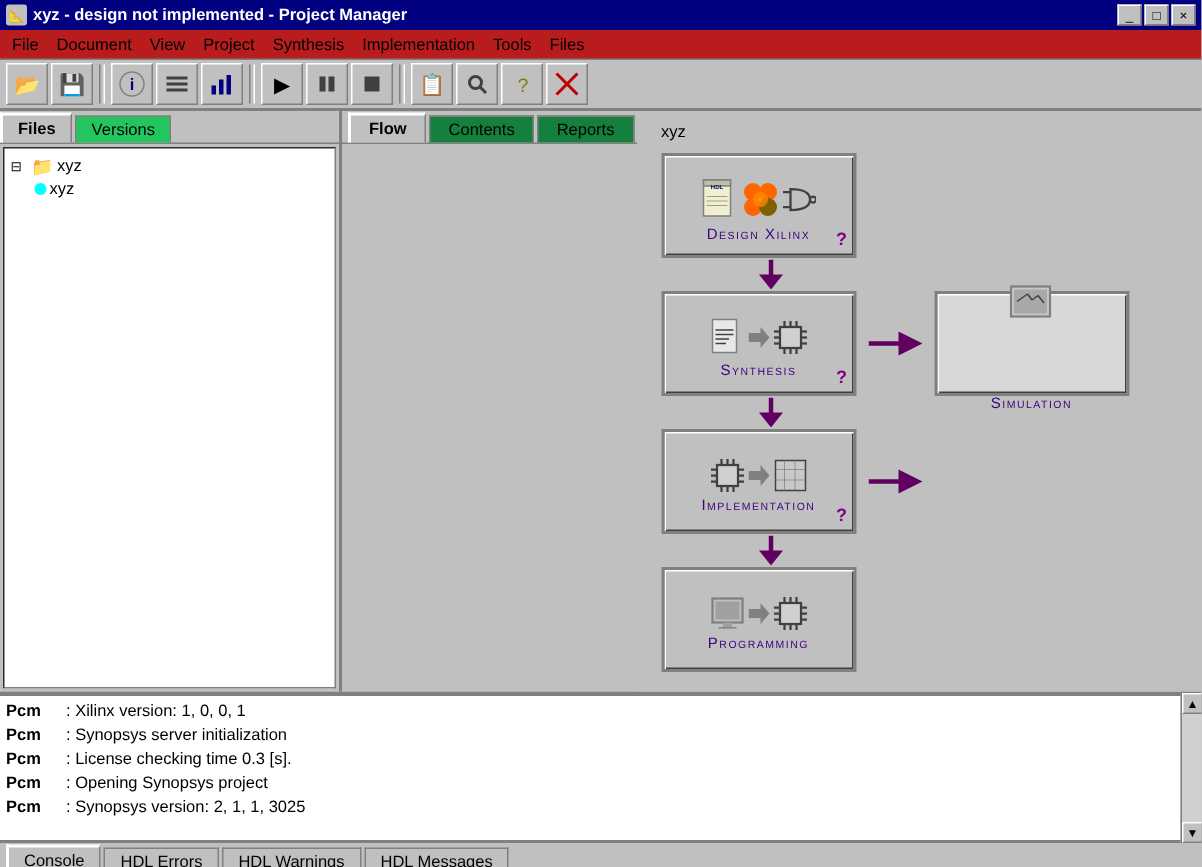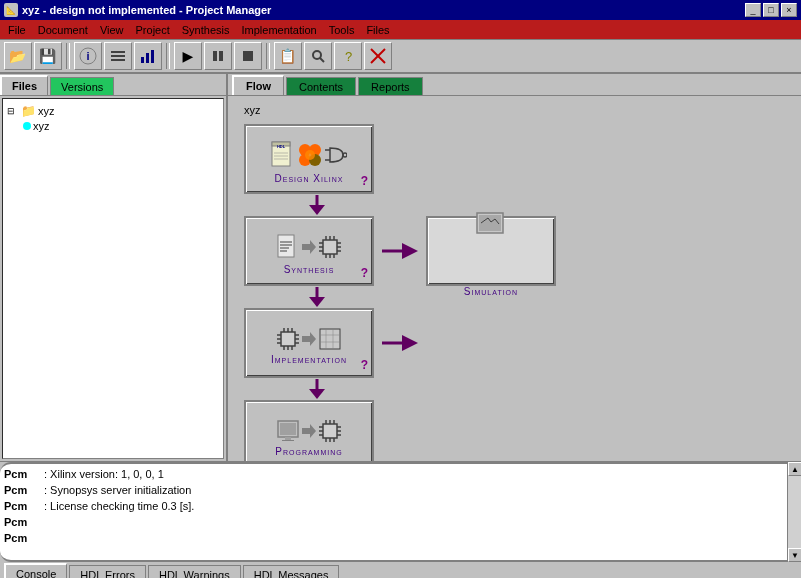--- a/index.html
+++ b/index.html
@@ -151,21 +151,21 @@
     }
     .tree-expand { width: 12px; font-size: 9px; cursor: pointer; }
     .cyan-dot { width: 8px; height: 8px; background: cyan; border-radius: 50%; display: inline-block; }
     .tree-indent { padding-left: 16px; }
 
     
     .right-panel {
       flex: 1;
       background: #c0c0c0;
       display: flex;
-      flex-direction: column;
+      flex-direction: row;
     }
     .right-tabs {
       display: flex;
       background: #c0c0c0;
       border-bottom: 1px solid #808080;
       height: 22px;
       align-items: flex-end;
       padding-left: 4px;
     }
     .right-tab {
@@ -254,21 +254,20 @@
     
     .console-area {
       height: 100px;
       background: white;
       border-top: 2px solid #808080;
       border-bottom: 2px solid #808080;
       overflow-y: auto;
       padding: 2px 4px;
       font-size: 11px;
       position: relative;
-      border-radius: 11px;
     }
     .console-line {
       display: flex; gap: 4px;
       line-height: 16px;
     }
     .console-label { color: #000; font-weight: bold; min-width: 36px; }
     .console-text { color: #000; text-align: right; }
     .console-scrollbar {
       position: absolute;
       right: 0; top: 0; bottom: 0;
@@ -636,23 +635,25 @@
     <div class="console-line">
       <span class="console-label">Pcm</span>
       <span class="console-text">: Synopsys server initialization</span>
     </div>
     <div class="console-line">
       <span class="console-label">Pcm</span>
       <span class="console-text">: License checking time 0.3 [s].</span>
     </div>
     <div class="console-line">
       <span class="console-label">Pcm</span>
+      <span class="console-text">: Opening Synopsys project</span>
     </div>
     <div class="console-line">
       <span class="console-label">Pcm</span>
+      <span class="console-text">: Synopsys version: 2, 1, 1, 3025</span>
     </div>
   </div>
   <div class="console-scrollbar">
     <div class="scroll-btn">▲</div>
     <div class="scroll-track"></div>
     <div class="scroll-btn">▼</div>
   </div>
 </div>
 
 <div class="bottom-tabs">

